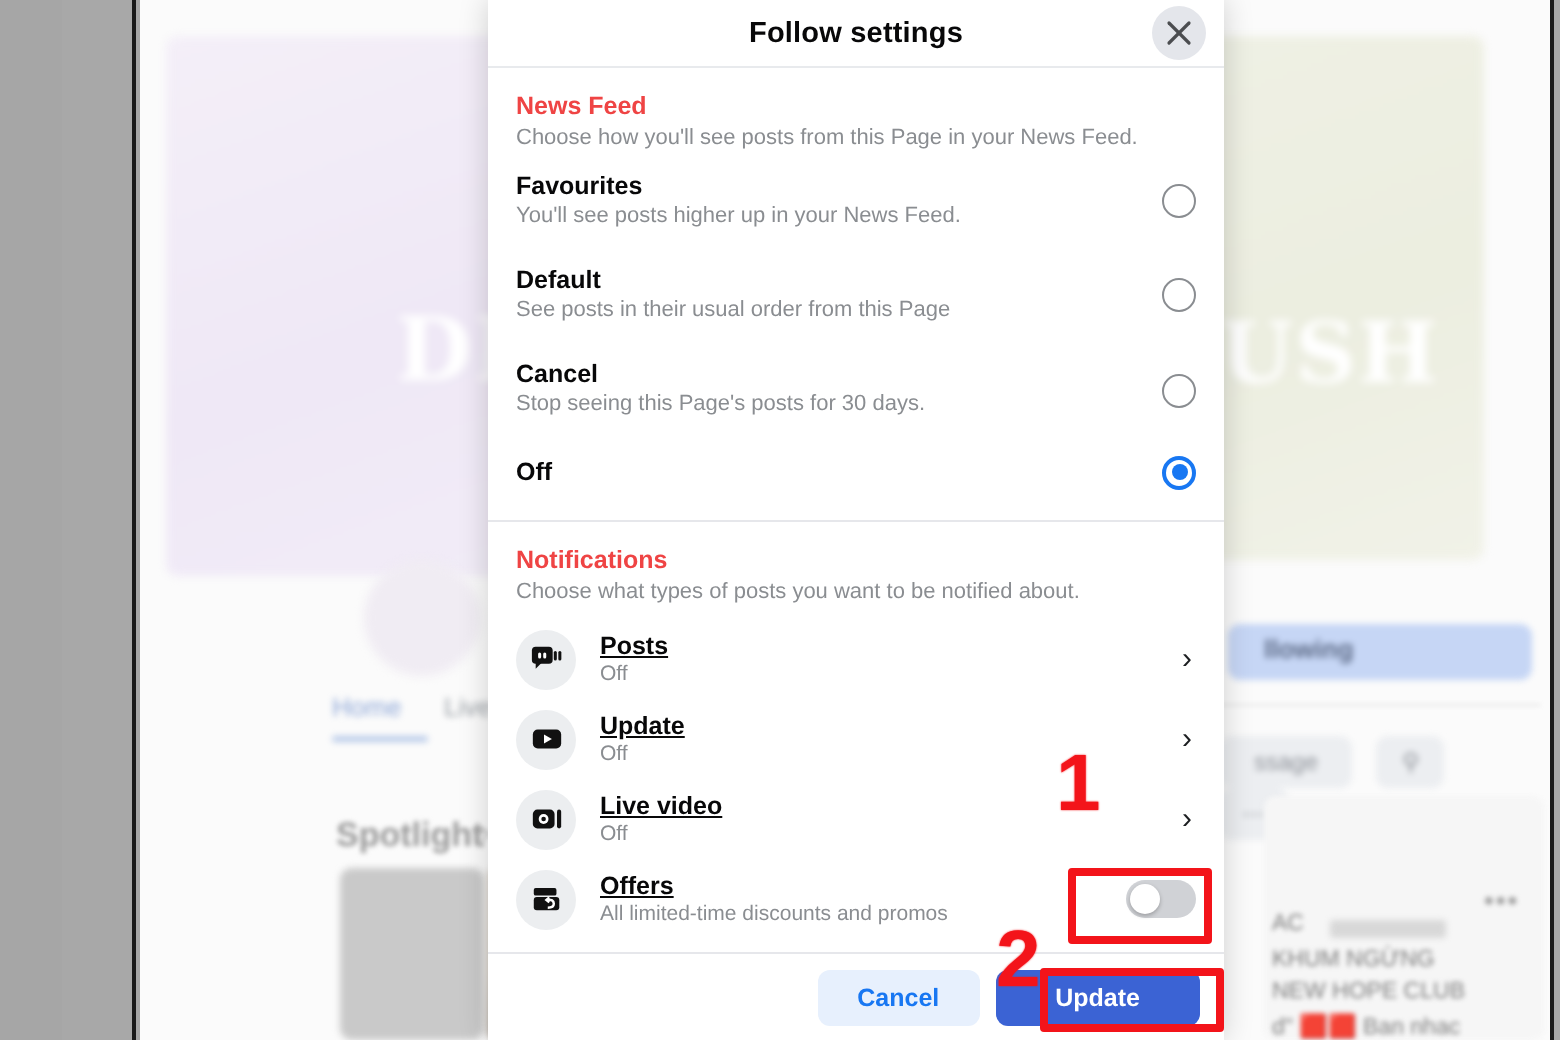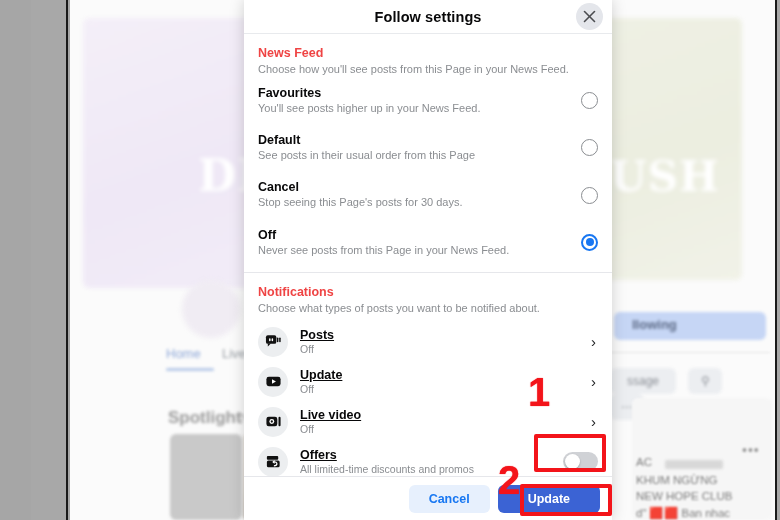--- a/index.html
+++ b/index.html
@@ -292,21 +292,20 @@
       <div class="opt-text">
         <div class="opt-label">Cancel</div>
         <div class="opt-desc">Stop seeing this Page's posts for 30 days.</div>
       </div>
       <div class="radio"></div>
     </div>
 
     <div class="opt-row">
       <div class="opt-text">
         <div class="opt-label">Off</div>
-        <div class="opt-desc">Never see posts from this Page in your News Feed.</div>
       </div>
       <div class="radio on"></div>
     </div>
 
     <div class="hr"></div>
 
     <div class="section">
       <div class="section-title">Notifications</div>
       <div class="section-sub">Choose what types of posts you want to be notified about.</div>
     </div>

